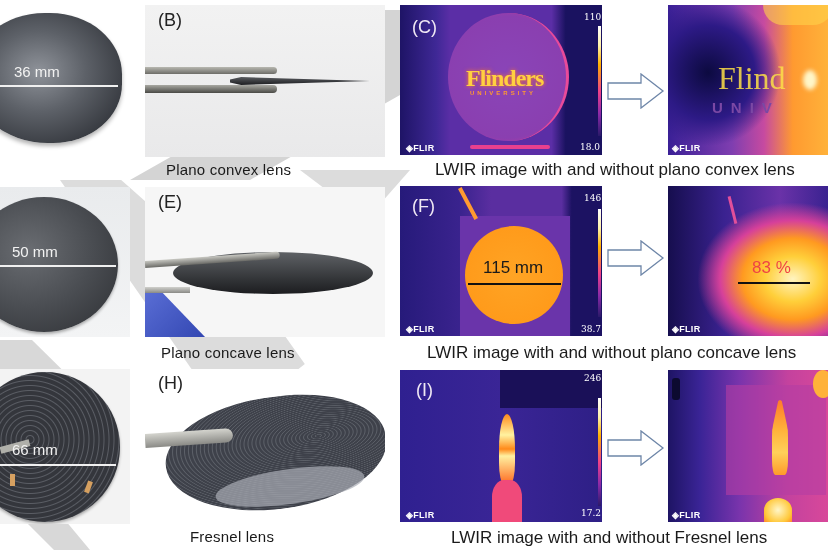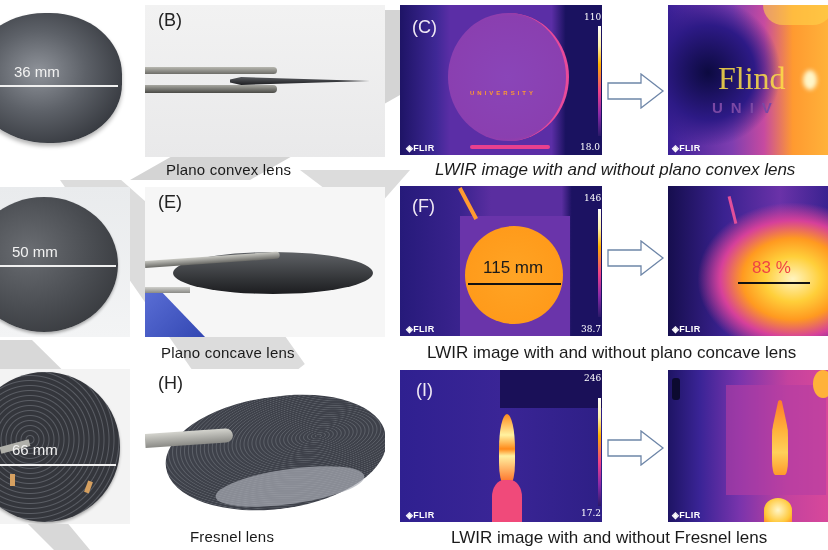--- a/index.html
+++ b/index.html
@@ -61,41 +61,42 @@
   <div style="position:absolute;left:0;top:80px;width:132px;height:8px;background:linear-gradient(to bottom,#a8a8a2,#4a4a46);border-radius:0 4px 4px 0;"></div>
   <div style="position:absolute;left:85px;top:72px;width:140px;height:8px;background:linear-gradient(to bottom,#5a5c60,#1c1d20);clip-path:polygon(0 30%,8% 0,100% 50%,8% 100%,0 70%);"></div>
   <div class="panel-label" style="left:13px;top:5px;">(B)</div>
 </div>
 <div class="caption" style="left:166px;top:161px;">Plano convex lens</div>
 
 <div class="ir" style="left:400px;top:5px;width:202px;height:150px;background:#3a2290;">
   <div style="position:absolute;left:0;top:0;width:100%;height:100%;background:linear-gradient(to right,#1e1466 0%,#3f2896 18%,#5b2ea6 25%,#5b2ea6 75%,#1a1260 82%,#1a1260 100%);"></div>
   <div style="position:absolute;left:48px;top:8px;width:118px;height:128px;border-radius:50%;background:radial-gradient(circle,#8a45b8 0%,#8a3fb0 70%,#c0389c 90%,#7a2ea8 100%);border-right:3px solid #e84a9a;"></div>
   <div style="position:absolute;left:70px;top:140px;width:80px;height:4px;border-radius:2px;background:#e8408e;"></div>
+  <div style="position:absolute;left:66px;top:60px;font-family:'Liberation Serif',serif;font-size:24px;font-weight:bold;color:#ffd040;text-shadow:0 0 4px #ff7a20;letter-spacing:-1px;">Flinders</div>
   <div style="position:absolute;left:70px;top:85px;font-size:6px;font-weight:bold;color:#ff9a30;letter-spacing:3px;">UNIVERSITY</div>
   <div class="ir-label" style="left:12px;top:12px;">(C)</div>
   <div class="scalebar" style="left:198px;top:21px;height:110px;"></div>
   <div class="scale-val" style="left:184px;top:7px;">110</div>
   <div class="scale-val" style="left:180px;top:137px;">18.0</div>
   <div class="flir" style="left:6px;top:138px;">◈<span>FLIR</span></div>
 </div>
 
 <svg class="arrow" style="left:607px;top:73px;" width="58" height="36" viewBox="0 0 58 36">
   <path d="M1 10 H34 V1 L56 18 L34 35 V26 H1 Z" fill="#ffffff" stroke="#6e86a8" stroke-width="1.3"></path>
 </svg>
 
 <div class="ir" style="left:668px;top:5px;width:160px;height:150px;background:#2a1a78;">
   <div style="position:absolute;inset:0;background:radial-gradient(ellipse 65% 70% at 25% 45%, #0c0a40 0%, #2d1a86 45%, transparent 70%),linear-gradient(to right,#3a2096 0%,#7f3eb0 40%,#c64aa0 60%,#ff9a30 78%,#ffb23a 100%);"></div>
   <div style="position:absolute;left:95px;top:0;width:70px;height:20px;background:#ffd24a;opacity:0.6;border-radius:0 0 40px 40px;"></div>
   <div style="position:absolute;left:50px;top:55px;font-family:'Liberation Serif',serif;font-size:32px;color:#fde047;opacity:0.85;">Flind</div>
   <div style="position:absolute;left:44px;top:94px;font-size:15px;font-weight:bold;color:#7b48a4;letter-spacing:8px;">UNIV</div>
   <div style="position:absolute;left:135px;top:65px;width:14px;height:20px;border-radius:50%;background:#fff6c8;filter:blur(2px);"></div>
   <div class="flir" style="left:4px;top:138px;">◈<span>FLIR</span></div>
 </div>
-<div class="ir-text" style="left:435px;top:160px;font-style:italic;">LWIR image with and without plano convex lens</div>
+<div class="ir-text" style="left:435px;top:160px;">LWIR image with and without plano convex lens</div>
 
 <div class="photo" style="left:0;top:187px;width:130px;height:150px;background:linear-gradient(to bottom,#e9ebed,#f3f4f5);">
   <div style="position:absolute;left:-30px;top:10px;width:148px;height:135px;border-radius:50%;background:radial-gradient(ellipse at 40% 40%, #6a6d72 0%, #4a4d52 50%, #2c2e32 100%);box-shadow:0 2px 3px rgba(0,0,0,0.3);"></div>
   <div class="mm-line" style="left:0;top:78px;width:116px;"></div>
   <div class="mm-label" style="left:12px;top:56px;">50 mm</div>
 </div>
 
 <div class="photo" style="left:145px;top:187px;width:240px;height:150px;background:#f6f6f6;">
   <div style="position:absolute;left:0;top:100px;width:60px;height:50px;background:linear-gradient(135deg,#5b6fd6,#3347b2);clip-path:polygon(0 0,20% 0,100% 100%,0 100%);"></div>
   <div style="position:absolute;left:28px;top:65px;width:200px;height:42px;border-radius:50%;background:linear-gradient(to bottom,#5f6266,#2f3134 70%,#1c1d20);"></div>

